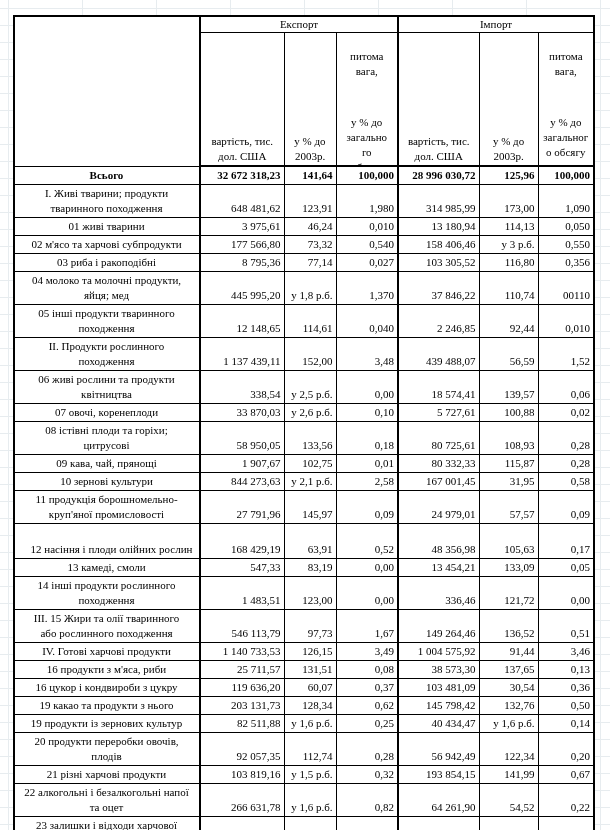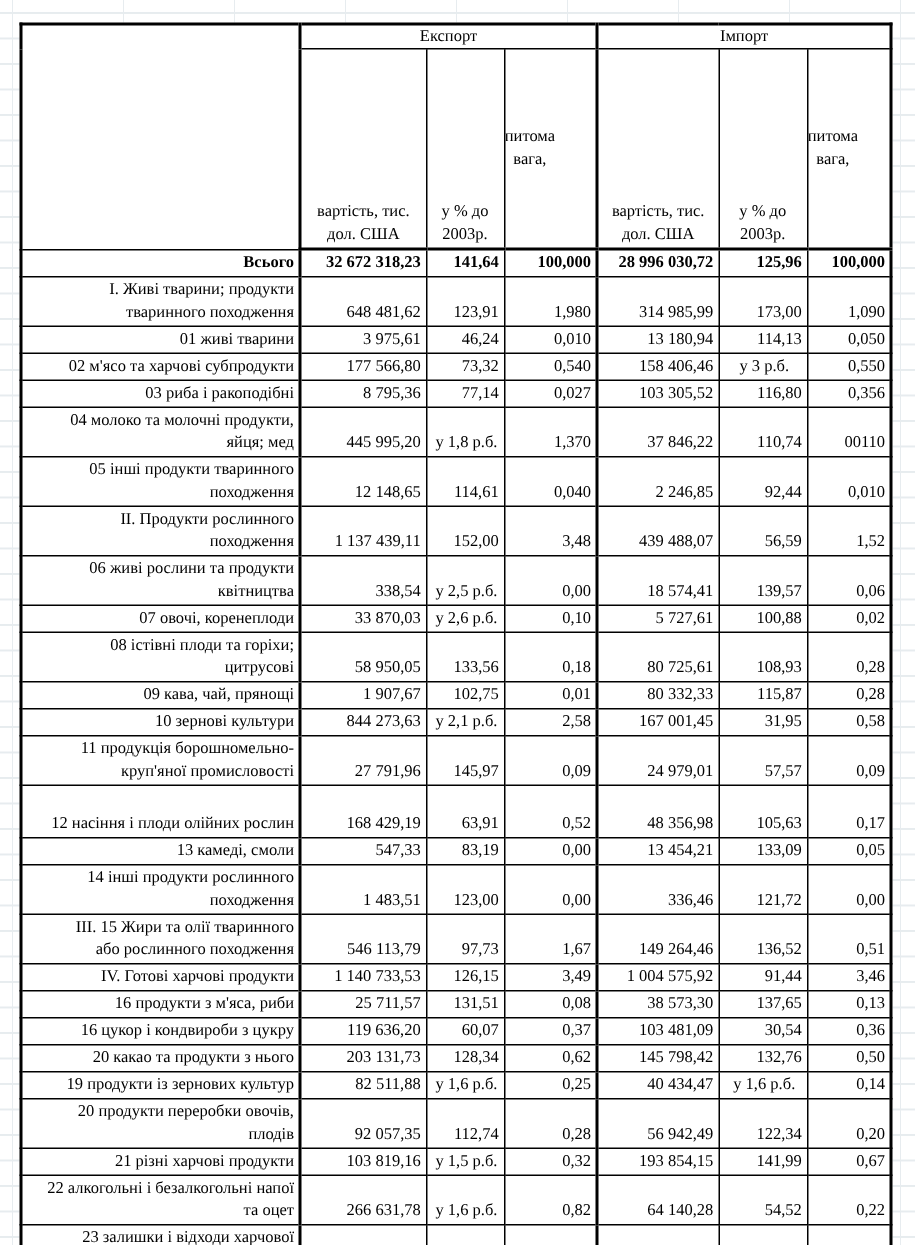--- a/index.html
+++ b/index.html
@@ -53,33 +53,33 @@
   th.bh {
     height: 102px;
     text-align: center;
     white-space: pre-line;
     vertical-align: bottom;
   }
   th.share { padding: 0; vertical-align: top; }
   .share-wrap {
     height: 102px;
     display: flex;
-    flex-direction: row;
+    flex-direction: column;
     justify-content: space-between;
     align-items: center;
     white-space: pre-line;
     text-align: center;
     padding: 1px 0 2px;
     box-sizing: border-box;
     gap: 36px;
   }
 
-  td.lbl  { text-align: right; white-space: pre-line; padding-left: 2px; }
+  td.lbl  { text-align: center; white-space: pre-line; padding-left: 2px; }
   td.num  { text-align: right; }
-  td.rel  { text-align: center; padding-left: 5px; }
+  td.rel  { text-align: right; padding-left: 5px; }
   td      { height: 15px; }
   tr.tall td { height: 32px; padding-left: 12px; }
   tr.bold td { font-weight: bold; }
 </style>
 </head>
 <body>
 
 <table class="sheet">
   <colgroup>
     <col style="width:186px">
@@ -319,21 +319,21 @@
       <tr>
         <td class="lbl">16 цукор і кондвироби з цукру</td>
         <td class="num sec">119 636,20</td>
         <td class="num">60,07</td>
         <td class="num">0,37</td>
         <td class="num sec">103 481,09</td>
         <td class="num">30,54</td>
         <td class="num">0,36</td>
       </tr>
       <tr>
-        <td class="lbl">20 какао та продукти з нього</td>
+        <td class="lbl">19 какао та продукти з нього</td>
         <td class="num sec">203 131,73</td>
         <td class="num">128,34</td>
         <td class="num">0,62</td>
         <td class="num sec">145 798,42</td>
         <td class="num">132,76</td>
         <td class="num">0,50</td>
       </tr>
       <tr>
         <td class="lbl">19 продукти із зернових культур</td>
         <td class="num sec">82 511,88</td>
@@ -361,21 +361,21 @@
         <td class="num sec">193 854,15</td>
         <td class="num">141,99</td>
         <td class="num">0,67</td>
       </tr>
       <tr>
         <td class="lbl">22 алкогольні і безалкогольні напої
 та оцет</td>
         <td class="num sec">266 631,78</td>
         <td class="rel">у 1,6 р.б.</td>
         <td class="num">0,82</td>
-        <td class="num sec">64 140,28</td>
+        <td class="num sec">64 261,90</td>
         <td class="num">54,52</td>
         <td class="num">0,22</td>
       </tr>
       <tr>
         <td class="lbl">23 залишки і відходи харчової
 промисловості</td>
         <td class="num sec">177 846,21</td>
         <td class="rel">у 1,6 р.б.</td>
         <td class="num">0,54</td>
         <td class="num sec">86 568,36</td>

